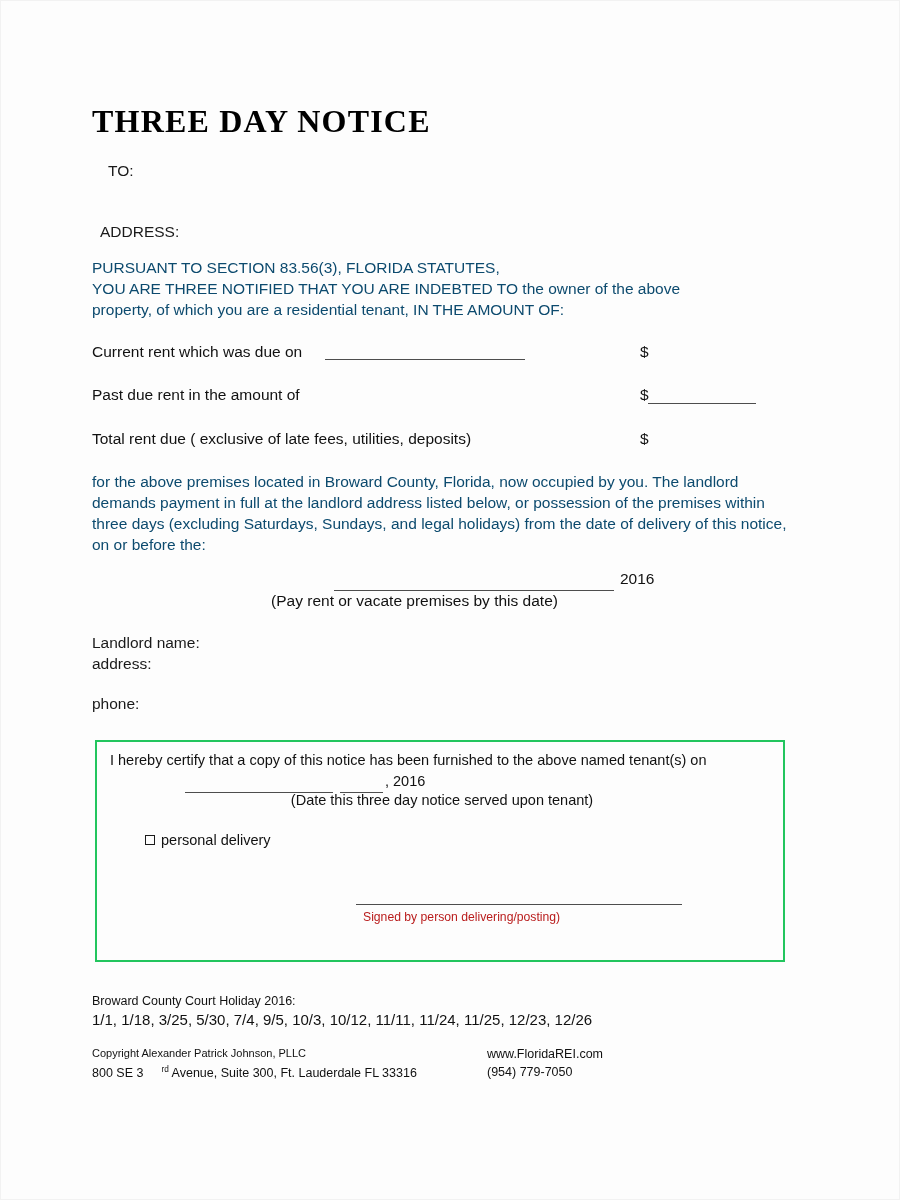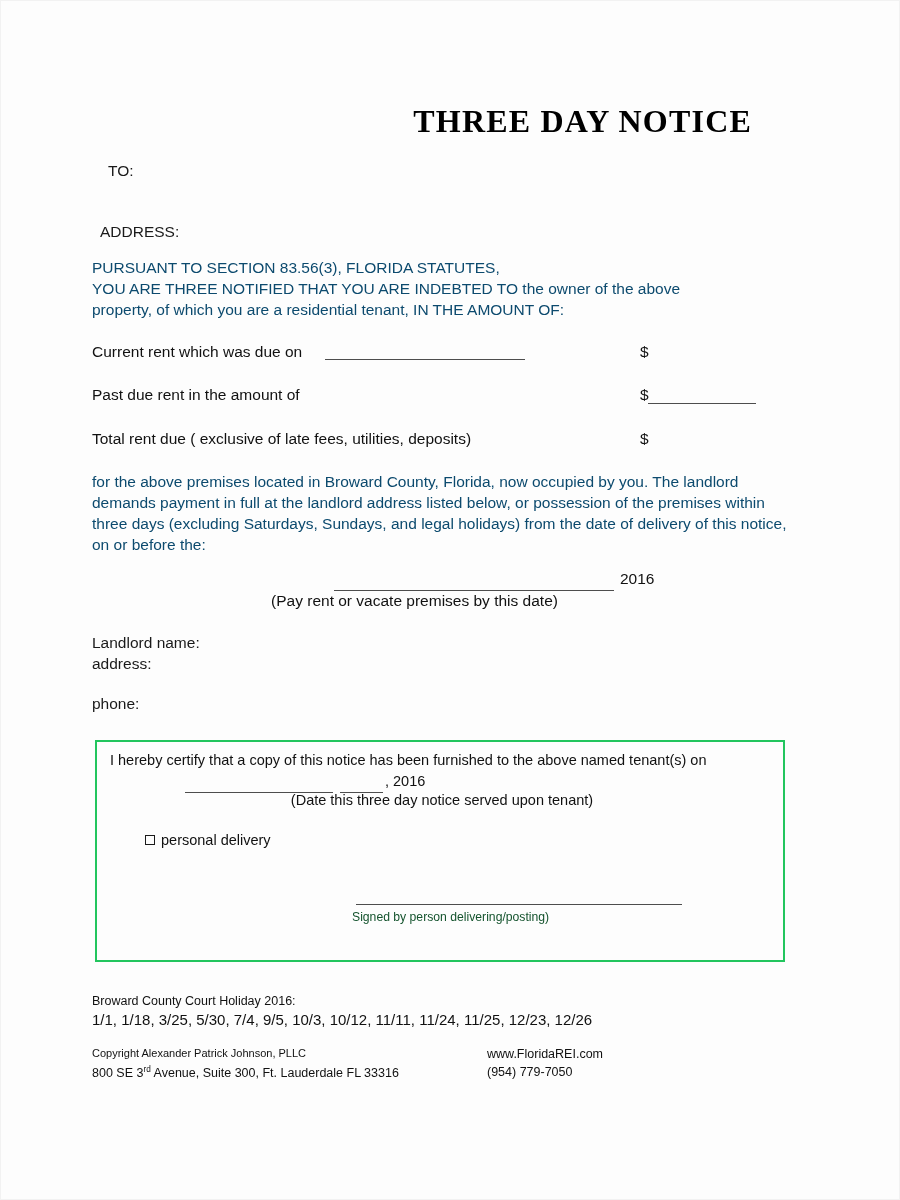--- a/index.html
+++ b/index.html
@@ -29,21 +29,21 @@
     top: 0;
     width: 700px;
   }
 
   
   .title {
     position: absolute;
     left: 0;
     top: 103px;
     width: 660px;
-    text-align: right;
+    text-align: left;
     font-family: "Liberation Serif", serif;
     font-weight: bold;
     font-size: 32px;
     letter-spacing: 1.2px;
     color: #000;
   }
 
   
   .blk {
     position: absolute;
@@ -204,44 +204,44 @@
   .sig-blank {
     position: absolute;
     left: 259px;
     top: 162px;
     width: 326px;
     border-bottom: 1.6px solid #4d4d4d;
     height: 0;
   }
   .sig-caption {
     position: absolute;
-    left: 255px;
+    left: 266px;
     top: 168px;
     font-size: 12.2px;
-    color: #14532d;
+    color: #b91c1c;
   }
 
   
   .holiday-title {
     position: absolute;
     left: 0px;
     top: 994px;
     font-size: 12.5px;
   }
   .holiday-dates {
     position: absolute;
     left: 0px;
     top: 1011px;
     font-size: 15px;
   }
   .copy-l1 { position: absolute; left: 0px;   top: 1047px; font-size: 11px; }
   .copy-l2 { position: absolute; left: 0px;   top: 1065px; font-size: 12.5px; }
   .copy-r1 { position: absolute; left: 395px; top: 1047px; font-size: 12.5px; }
   .copy-r2 { position: absolute; left: 395px; top: 1065px; font-size: 12.5px; }
-  sup { font-size: 0.66em; vertical-align: super; }
+  sup { font-size: 0.66em; vertical-align: super; margin-left: 18px; }
 </style>
 </head>
 <body>
 
 <div class="page">
   <div class="doc">
 
     <div class="title">THREE DAY NOTICE</div>
 
     <div class="blk to-line">TO:</div>

